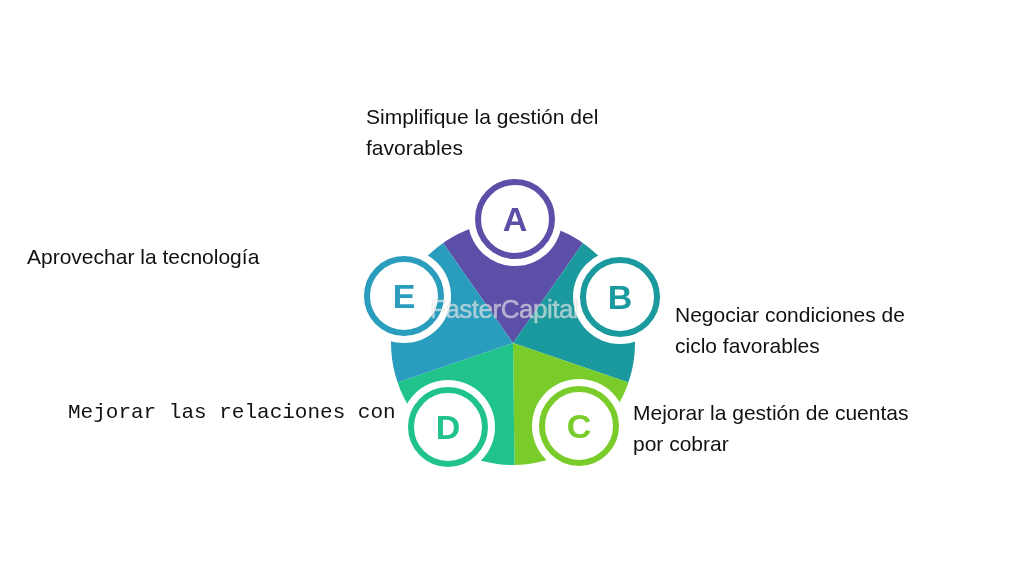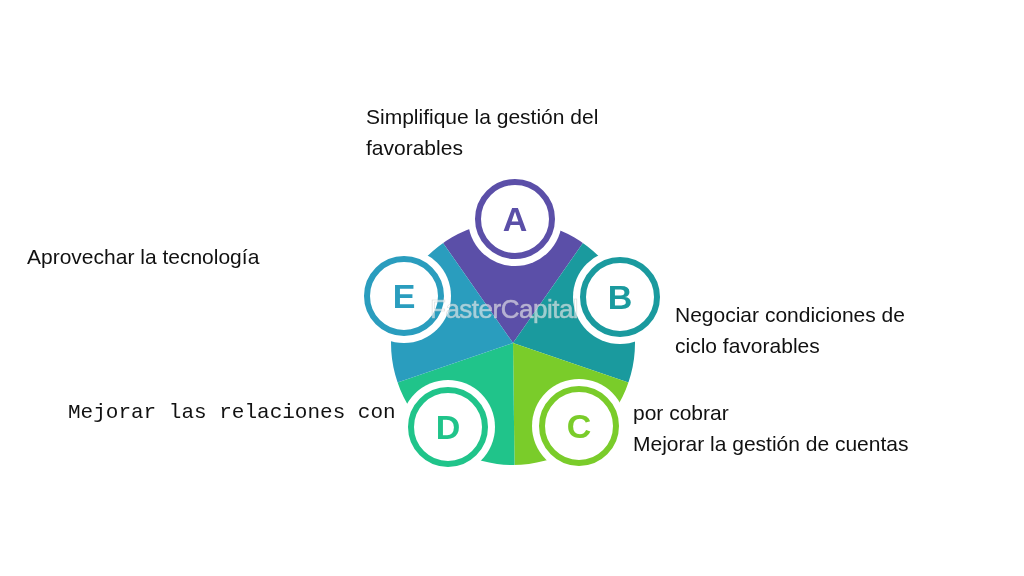--- a/index.html
+++ b/index.html
@@ -79,22 +79,22 @@
   <div>Simplifique la gestión del</div>
   <div>favorables</div>
 </div>
 
 <div class="label" style="left:675px; top:251px;margin-top:48px;">
   <div>Negociar condiciones de</div>
   <div>ciclo favorables</div>
 </div>
 
 <div class="label" style="left:633px; top:397px;">
+  <div>Mejorar la gestión de cuentas</div>
   <div>por cobrar</div>
-  <div>Mejorar la gestión de cuentas</div>
 </div>
 
 <div class="label" style="left:68px; top:397px;font-family:Liberation Mono, monospace;">
   <div>Mejorar las relaciones con</div>
 </div>
 
 <div class="label" style="left:27px; top:241px;">
   <div>Aprovechar la tecnología</div>
 </div>
 

